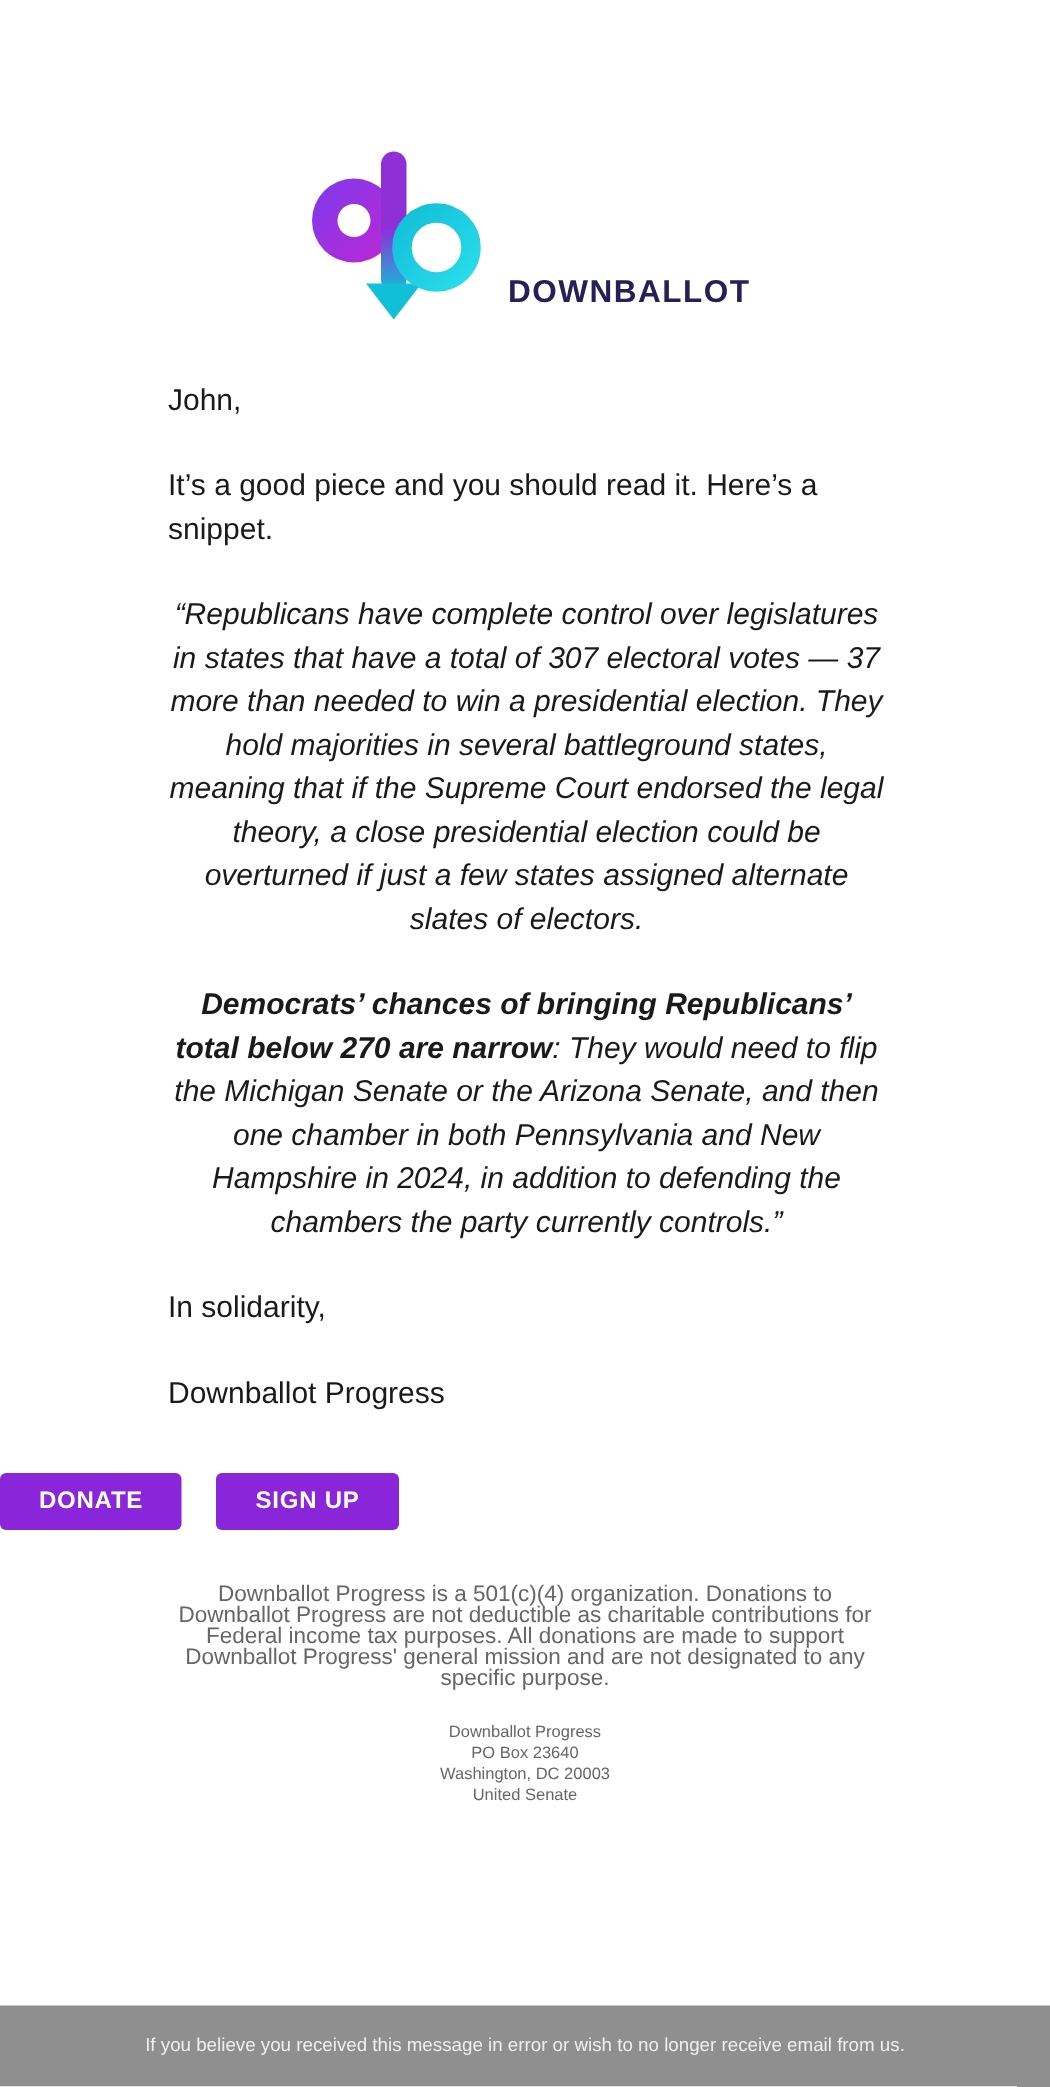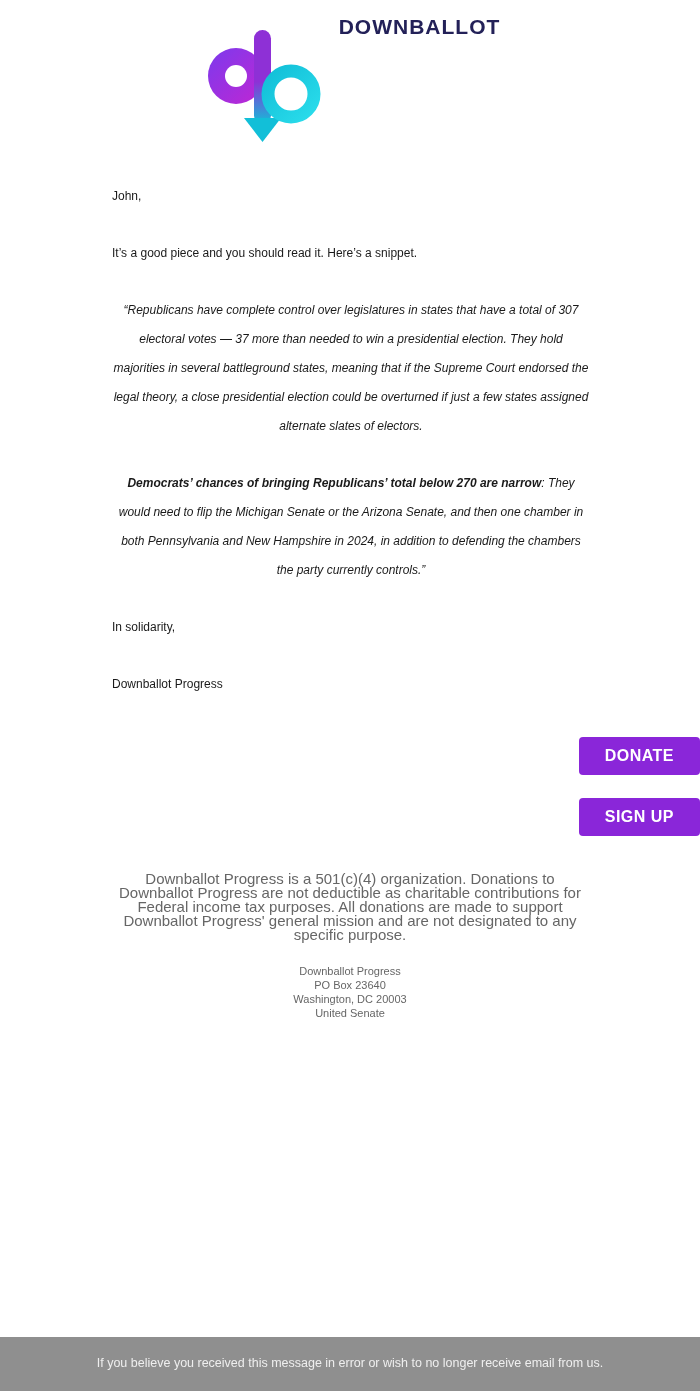--- a/index.html
+++ b/index.html
@@ -10,53 +10,54 @@
     width: 700px;
     min-height: 1391px;
     margin: 0 auto;
     background: #ffffff;
     display: flex;
     flex-direction: column;
   }
 
   
   .logo-row {
-    padding-top: 24px;
+    padding-top: 48px;
     display: flex;
     justify-content: center;
-    align-items: flex-start;
+    align-items: flex-end;
     gap: 14px;
+    margin-top: 47px;
   }
   .logo-mark { width: 125px; height: 122px; flex: 0 0 auto; }
   .brand-text {
     color: #232158;
     font-weight: bold;
     font-size: 21px;
     letter-spacing: 1px;
     line-height: 1.2;
     transform: translateY(-10px);
   }
 
   
   .content {
     padding: 36px 110px 0 112px;
-    font-size: 12px;
+    font-size: 20px;
     line-height: 29px;
     color: #1a1a1a;
   }
   .content p { margin: 0 0 28px 0; }
   .quote { font-style: italic; text-align: center; }
   .bold { font-weight: bold; }
   a.body-link { color: #1155CC; text-decoration: underline; }
 
   
   .cta-block {
     display: flex;
-    flex-direction: column;
-    align-items: flex-end;
+    flex-direction: row;
+    align-items: flex-start;
     gap: 23px;
     margin-top: 10px;
   }
   .cta-button {
     display: inline-block;
     background: #8A26D9;
     color: #ffffff;
     font-family: "Liberation Sans", sans-serif;
     font-weight: bold;
     font-size: 16px;

